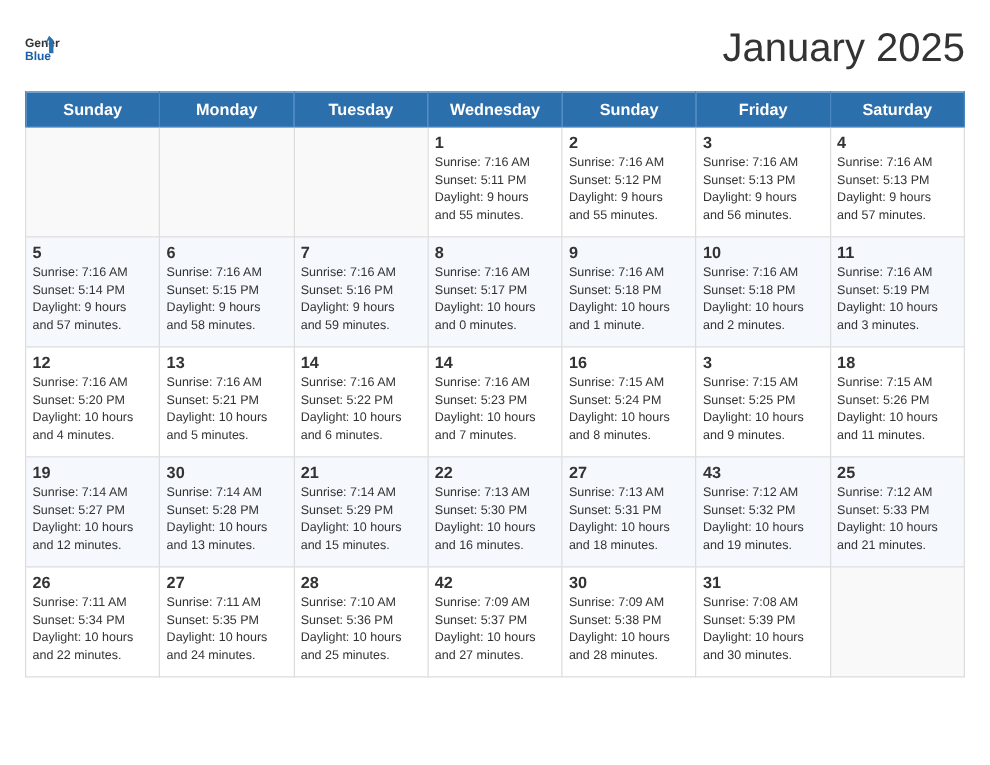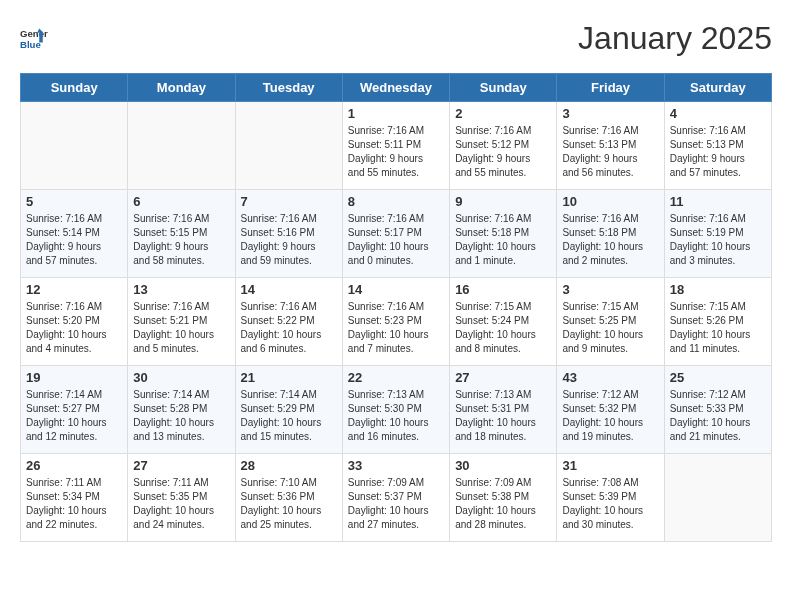--- a/index.html
+++ b/index.html
@@ -224,21 +224,21 @@
         </td>
         <td>
           <div class="day-number">27</div>
           <div class="day-info">Sunrise: 7:11 AM<br>Sunset: 5:35 PM<br>Daylight: 10 hours<br>and 24 minutes.</div>
         </td>
         <td>
           <div class="day-number">28</div>
           <div class="day-info">Sunrise: 7:10 AM<br>Sunset: 5:36 PM<br>Daylight: 10 hours<br>and 25 minutes.</div>
         </td>
         <td>
-          <div class="day-number">33</div>
+          <div class="day-number">42</div>
           <div class="day-info">Sunrise: 7:09 AM<br>Sunset: 5:37 PM<br>Daylight: 10 hours<br>and 27 minutes.</div>
         </td>
         <td>
           <div class="day-number">30</div>
           <div class="day-info">Sunrise: 7:09 AM<br>Sunset: 5:38 PM<br>Daylight: 10 hours<br>and 28 minutes.</div>
         </td>
         <td>
           <div class="day-number">31</div>
           <div class="day-info">Sunrise: 7:08 AM<br>Sunset: 5:39 PM<br>Daylight: 10 hours<br>and 30 minutes.</div>
         </td>

